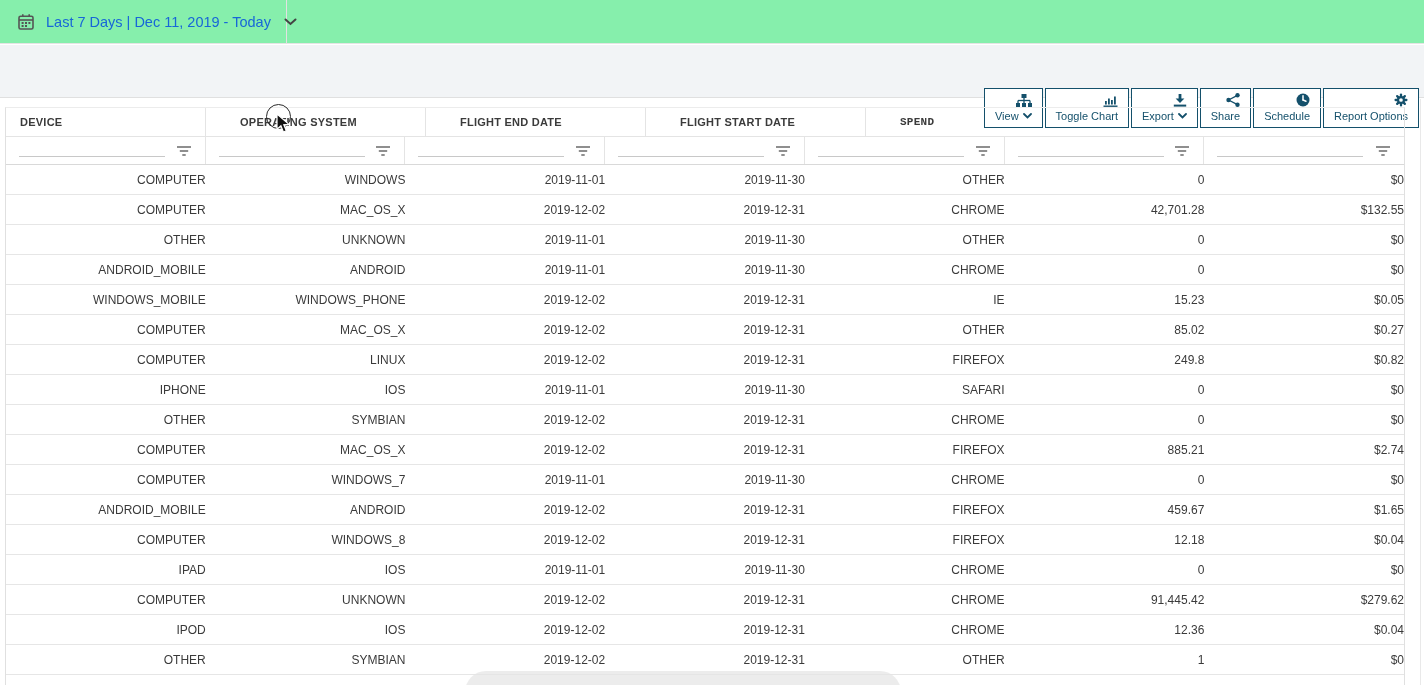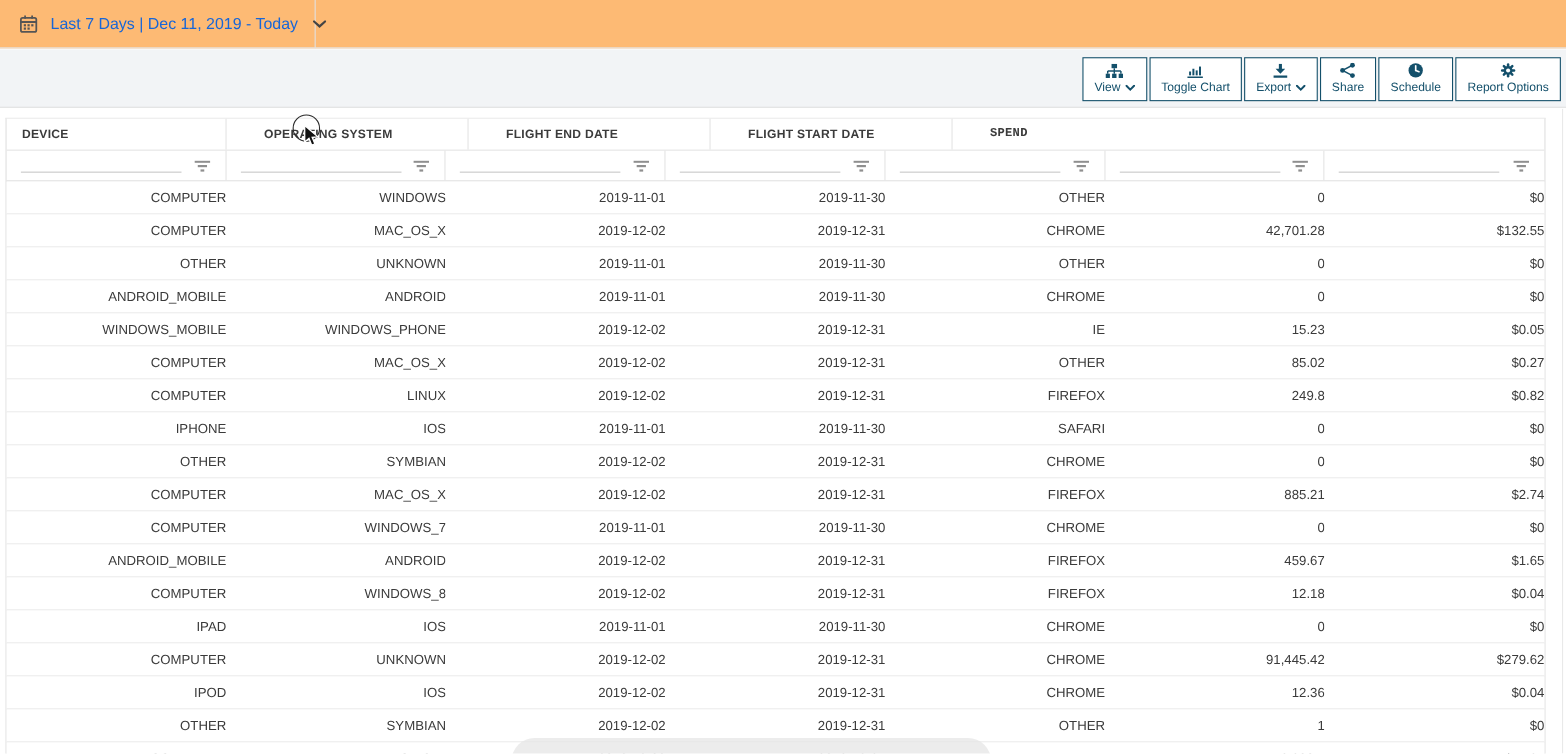--- a/index.html
+++ b/index.html
@@ -1,36 +1,36 @@
 <!DOCTYPE html>
 <html><head>
 <meta charset="utf-8">
 <style>
   * { margin:0; padding:0; box-sizing:border-box; }
   html,body { width:1424px; height:685px; overflow:hidden; background:#fff;
     font-family:"Liberation Sans", sans-serif; position:relative; }
 
   
   .topbar { position:absolute; left:0; top:0; width:1424px; height:44px;
-    background:#fdba74; border-bottom:1px solid #e4e4e4; }
+    background:#86efac; border-bottom:1px solid #e4e4e4; }
   .date-picker { position:absolute; left:0; top:0; width:287px; height:44px;
     border-right:1px solid #e2e2e2; display:flex; align-items:center;
     padding-left:17px; gap:11px; cursor:pointer; }
   .date-label { color:#1766d8; font-size:14.5px; white-space:nowrap; }
   .icon-cal { color:#555; display:flex; }
   .icon-chev { color:#444; display:flex; margin-left:2px; }
 
   
   .actionbar { position:absolute; left:0; top:45px; width:1424px; height:53px;
     background:#f2f4f6; border-bottom:1px solid #e0e0e0; }
   .toolbar { position:absolute; right:5px; top:7px; display:flex; gap:2px; }
   .tb-btn { background:#fff; border:1px solid #14506b; color:#14506b;
-    display:flex; flex-direction:column; align-items:center; justify-content:center;
+    display:flex; flex-direction:column; align-items:flex-end; justify-content:center;
     height:40px; padding:3px 10px 4px; font-size:11px; cursor:pointer; gap:3px;
-    white-space:nowrap; }
+    white-space:nowrap;margin-top:36px; }
   .tb-btn .lbl-row { display:flex; align-items:center; gap:4px; }
   .tb-btn svg { display:block; }
 
   
   .grid { position:absolute; left:5px; top:107px; width:1400px;
     border-left:1px solid #e0e0e0; border-right:1px solid #e0e0e0;
     border-top:1px solid #ececec; }
   .hrow { display:flex; height:29px; border-bottom:1px solid #e4e4e4;gap:20px; }
   .hcell { width:200px; display:flex; align-items:center; padding-left:14px;
     font-size:11px; font-weight:bold; color:#3b3b3b; letter-spacing:.25px;

